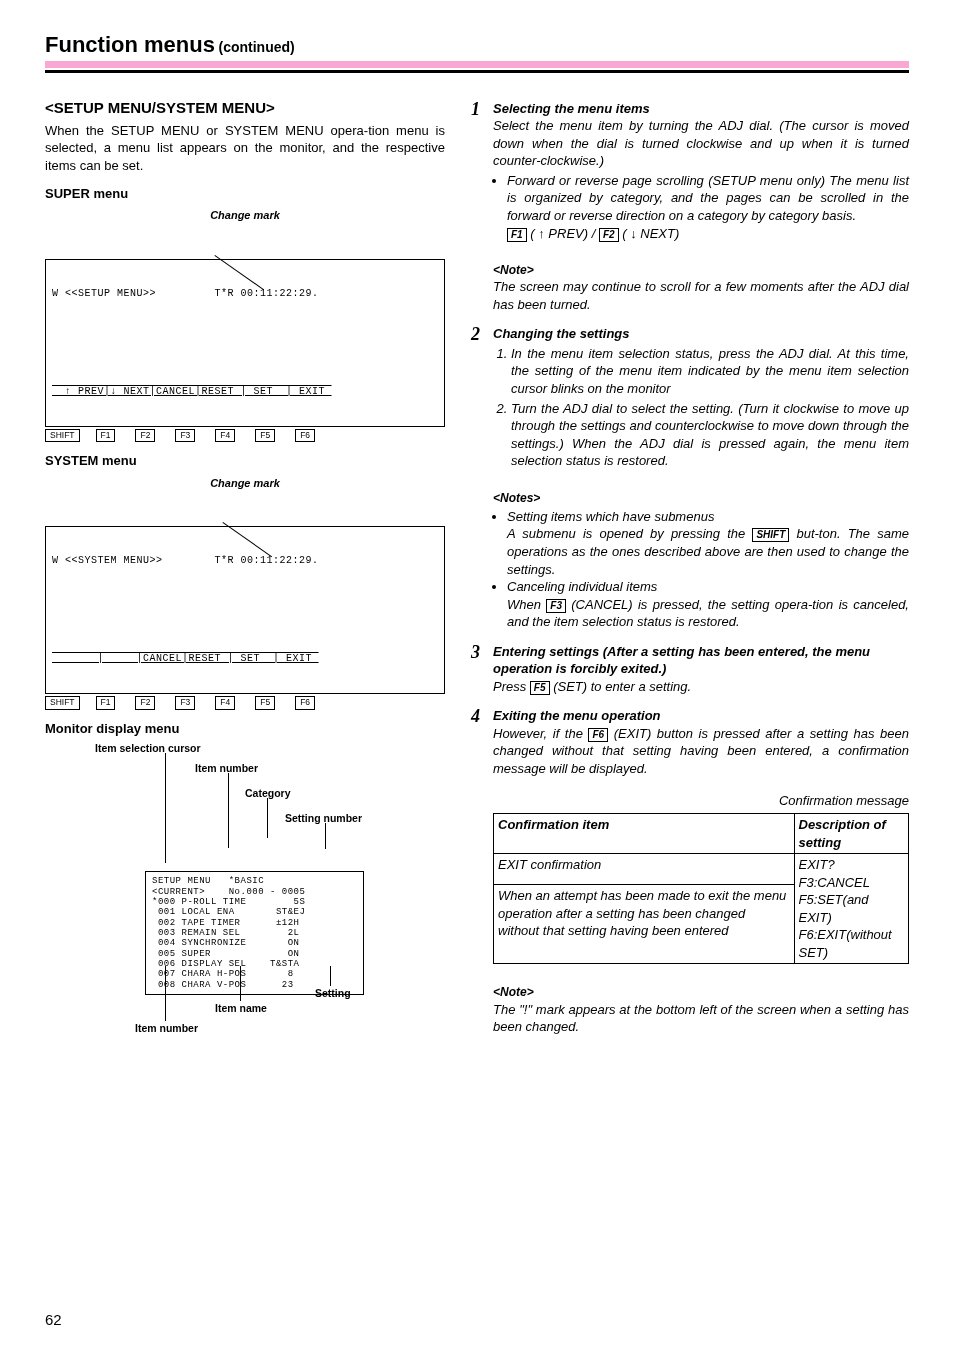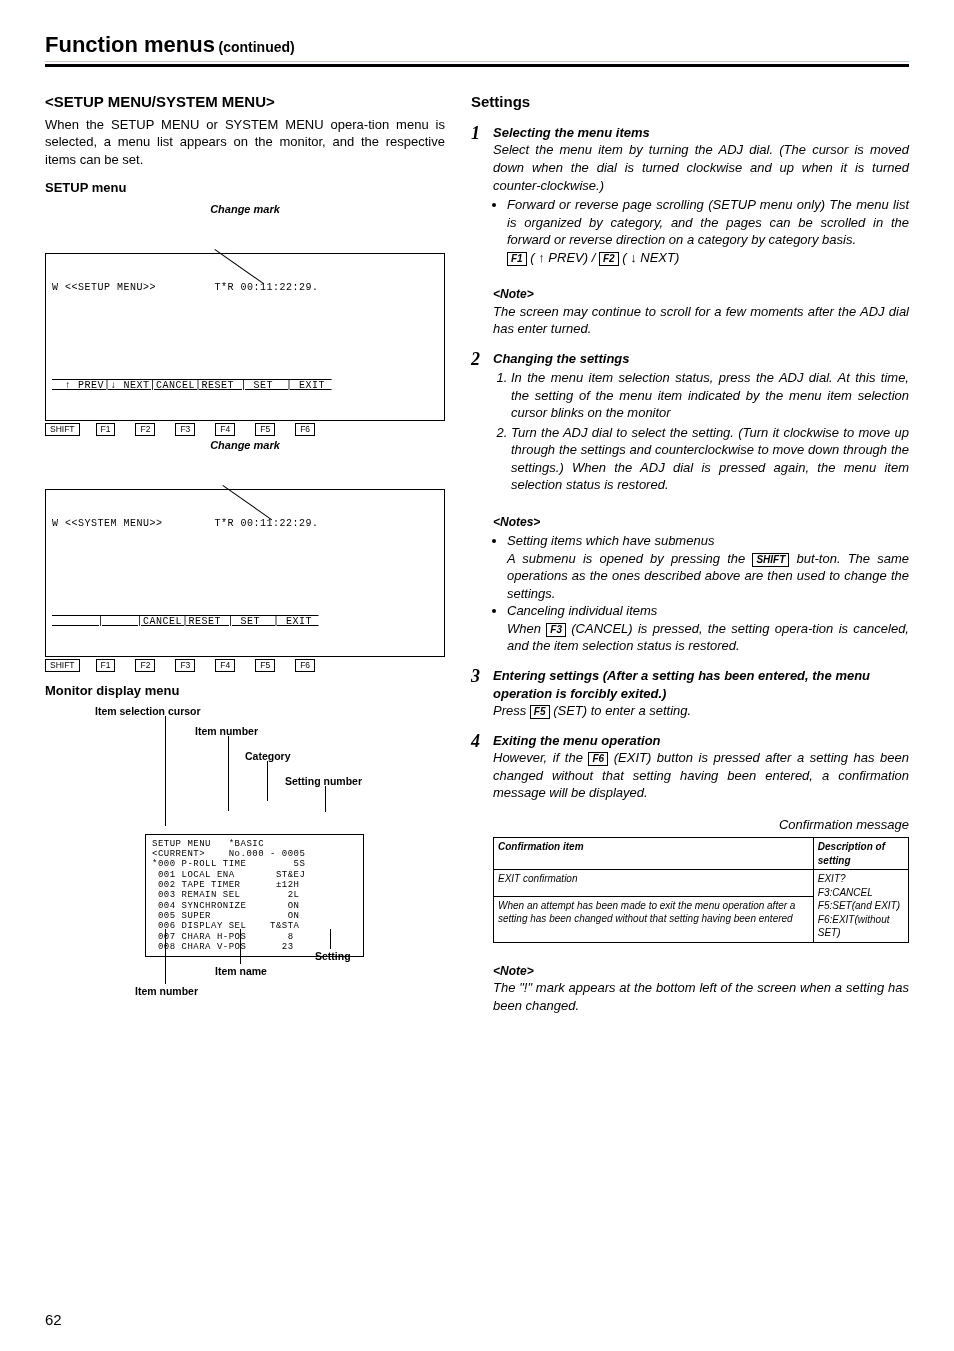--- a/index.html
+++ b/index.html
@@ -10,21 +10,21 @@
     padding: 30px 45px 25px 45px;
     width: 864px;
     line-height: 1.35;
   }
   .page-header {
     border-bottom: 3px solid #000;
     padding-bottom: 2px;
     margin-bottom: 15px;
   }
   .page-header-inner {
-    border-bottom: 1px solid #f9a8d4;
+    border-bottom: 7px solid #f9a8d4;
     padding-bottom: 1px;
   }
   .page-title {
     font-size: 22px;
     font-weight: bold;
   }
   .page-subtitle {
     font-size: 14px;
     font-weight: bold;
   }
@@ -98,21 +98,21 @@
   }
   .just { text-align: justify; }
   ul.bullets { margin: 2px 0 0 0; padding-left: 14px; }
   ul.bullets li { margin-bottom: 0; text-align: justify; }
   ol.numlist { margin: 2px 0 0 0; padding-left: 18px; }
   ol.numlist li { margin-bottom: 2px; text-align: justify; }
   .note-hd { font-weight: bold; font-size: 12px; margin-top: 20px; }
   table.conf {
     border-collapse: collapse;
     width: 100%;
-    font-size: 10px;
+    font-size: 13px;
     margin-top: 4px;
   }
   table.conf th, table.conf td {
     border: 1px solid #000;
     padding: 2px 4px;
     text-align: left;
     vertical-align: top;
   }
   .pagenum {
     position: absolute;
@@ -132,21 +132,21 @@
   <span class="page-subtitle">(continued)</span>
  </div>
 </div>
 
 <div class="columns">
 
   <div class="left-col">
     <div class="subheading">&lt;SETUP MENU/SYSTEM MENU&gt;</div>
     <div class="intro">When the SETUP MENU or SYSTEM MENU opera-tion menu is selected, a menu list appears on the monitor, and the respective items can be set.</div>
 
-    <div class="section-label">SETUP menu</div>
+    <div class="section-label">SUPER menu</div>
     <div style="text-align:center; margin-bottom:4px;"><span class="diagram-caption">Change mark</span></div>
     <div class="diagram-wrapper">
       <div style="position:absolute;left:170px;top:-4px;width:60px;border-top:1px solid #000;transform:rotate(35deg);transform-origin:left top;"></div>
       <div class="osd-box">
         <div>W &lt;&lt;SETUP MENU&gt;&gt;         T*R 00:11:22:29.</div>
         <div style="height:38px;"></div>
         <div style="text-decoration:overline underline;">  ↑ PREV|↓ NEXT|CANCEL|RESET | SET  | EXIT </div>
       </div>
       <div class="fkey-row">
         <span class="fkey">SHIFT</span>
@@ -158,20 +158,21 @@
         <span class="fkey">F3</span>
         <span style="width:10px;"></span>
         <span class="fkey">F4</span>
         <span style="width:10px;"></span>
         <span class="fkey">F5</span>
         <span style="width:10px;"></span>
         <span class="fkey">F6</span>
       </div>
     </div>
 
+    <div class="section-label">SYSTEM menu</div>
     <div style="text-align:center; margin-bottom:4px;"><span class="diagram-caption">Change mark</span></div>
     <div class="diagram-wrapper">
       <div style="position:absolute;left:178px;top:-4px;width:60px;border-top:1px solid #000;transform:rotate(35deg);transform-origin:left top;"></div>
       <div class="osd-box">
         <div>W &lt;&lt;SYSTEM MENU&gt;&gt;        T*R 00:11:22:29.</div>
         <div style="height:38px;"></div>
         <div style="text-decoration:overline underline;">       |     |CANCEL|RESET | SET  | EXIT </div>
       </div>
       <div class="fkey-row">
         <span class="fkey">SHIFT</span>
@@ -220,38 +221,37 @@
 
       <div style="position:absolute;left:195px;top:225px;height:35px;border-left:1px solid #000;"></div>
       <div style="position:absolute;left:170px;top:260px;" class="monitor-label">Item name</div>
 
       <div style="position:absolute;left:120px;top:225px;height:55px;border-left:1px solid #000;"></div>
       <div style="position:absolute;left:90px;top:280px;" class="monitor-label">Item number</div>
     </div>
   </div>
 
   <div class="right-col">
-    <div class="subheading">Settings</div>
 
     <div class="step-row">
       <div class="step-num">1</div>
       <div class="step-body">
         <div class="step-title">Selecting the menu items</div>
         <div class="just">Select the menu item by turning the ADJ dial.  (The cursor is moved down when the dial is turned clockwise and up when it is turned counter-clockwise.)</div>
         <ul class="bullets">
           <li>
             <span>Forward or reverse page scrolling (SETUP menu only) The menu list is organized by category, and the pages can be scrolled in the forward or reverse direction on a category by category basis.</span><br>
             <span class="inline-key">F1</span>
             <span>( ↑ PREV) /</span>
             <span class="inline-key">F2</span>
             <span>( ↓ NEXT)</span>
           </li>
         </ul>
         <div class="note-hd">&lt;Note&gt;</div>
-        <div class="just">The screen may continue to scroll for a few moments after the ADJ dial has enter turned.</div>
+        <div class="just">The screen may continue to scroll for a few moments after the ADJ dial has been turned.</div>
       </div>
     </div>
 
     <div class="step-row">
       <div class="step-num">2</div>
       <div class="step-body">
         <div class="step-title">Changing the settings</div>
         <ol class="numlist">
           <li>In the menu item selection status, press the ADJ dial. At this time, the setting of the menu item indicated by the menu item selection cursor blinks on the monitor</li>
           <li>Turn the ADJ dial to select the setting.  (Turn it clockwise to move up through the settings and counterclockwise to move down through the settings.) When the ADJ dial is pressed again, the menu item selection status is restored.</li>

